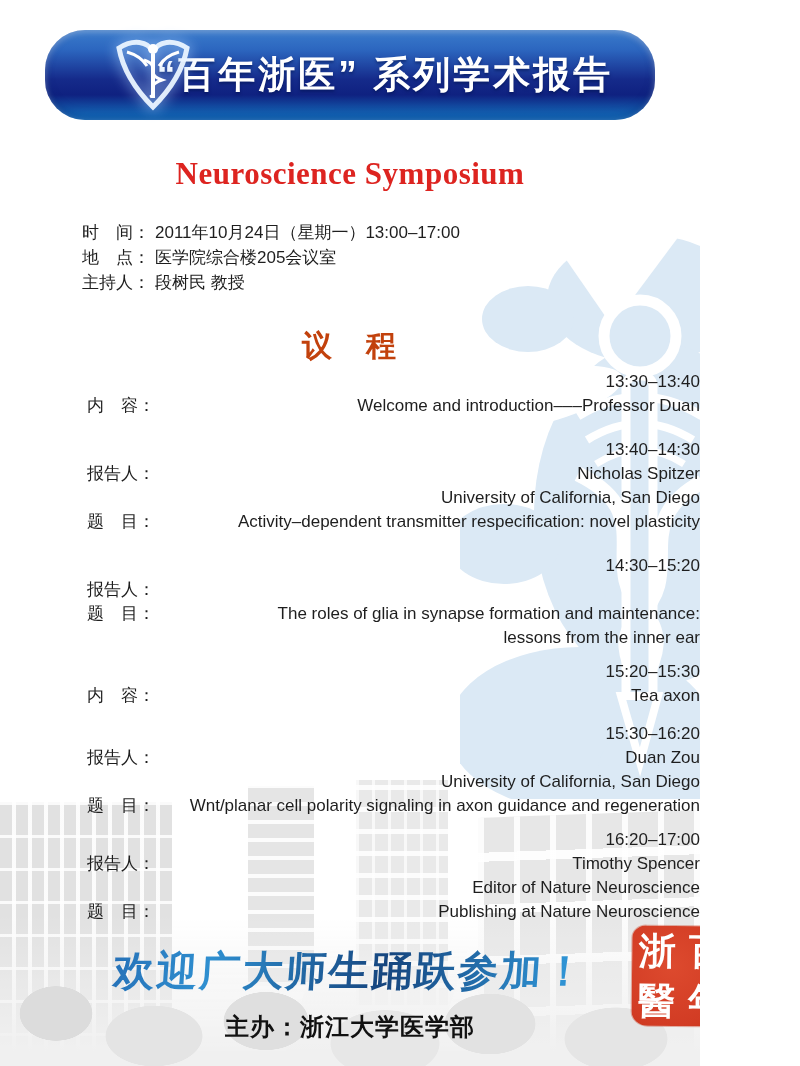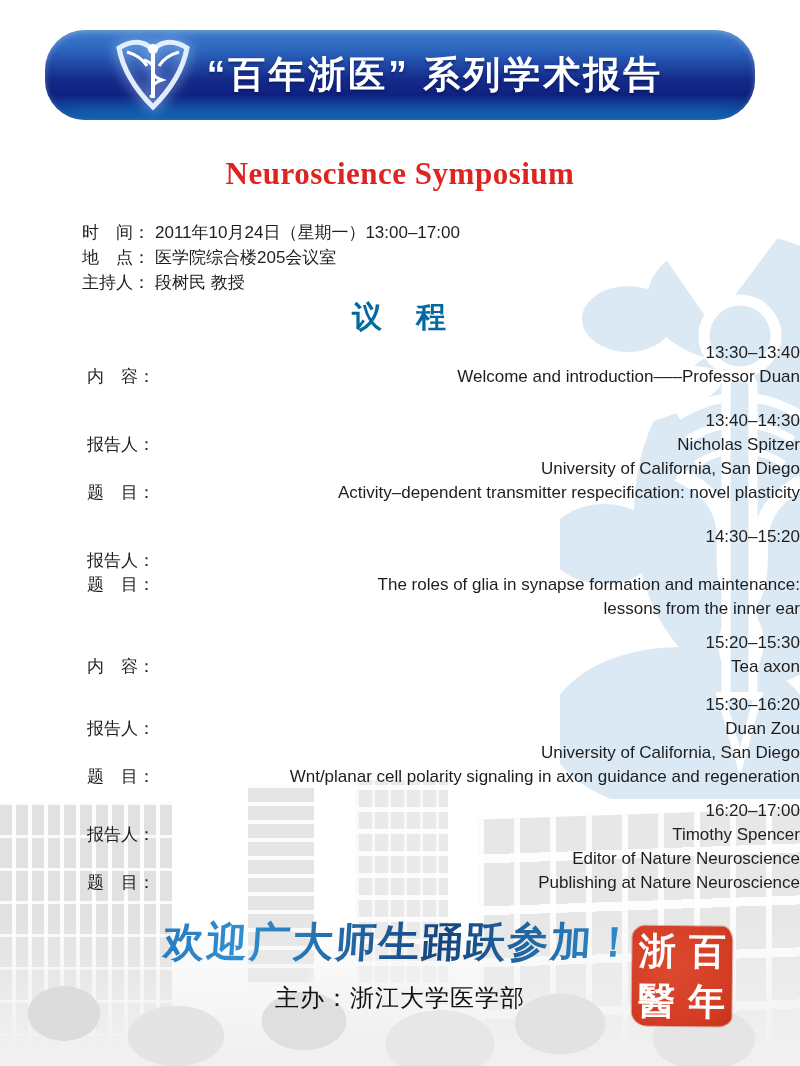--- a/index.html
+++ b/index.html
@@ -1,18 +1,18 @@
 <!DOCTYPE html>
 <html><head>
 <meta charset="utf-8">
 <style>
   html,body{margin:0;padding:0;}
   .page{
     position:relative;
-    width:800px;height:1066px;
+    width:700px;height:1066px;
     background:#ffffff;
     overflow:hidden;
     font-family:"Liberation Sans", sans-serif;
     color:#1e1e1e;
   }
 
   
   .photo{position:absolute;left:0;right:0;top:780px;height:286px;overflow:hidden;opacity:.52;z-index:0;}
   .bldg{position:absolute;}
   .bldg-left{
@@ -83,22 +83,22 @@
     margin-top:36px;text-align:center;
     font-family:"Liberation Serif", serif;
     font-size:31px;font-weight:bold;color:#dd2420;letter-spacing:.5px;
   }
 
   .info{margin:28px 0 0 82px;font-size:17px;line-height:25px;}
   .info .row{display:flex;}
   .lbl{width:73px;flex:none;white-space:pre;}
 
   .agenda-heading{
-    margin-top:2px;text-align:center;
-    font-size:30px;font-weight:bold;color:#0369a1;letter-spacing:2px;
+    margin-top:31px;text-align:center;
+    font-size:30px;font-weight:bold;color:#c2410c;letter-spacing:2px;
   }
 
   .sessions{margin:3px 0 0 82px;font-size:17px;line-height:24px;}
   .session{margin-bottom:20px;text-align:right;}
   .session:nth-child(3){margin-bottom:10px;}
   .session:nth-child(4){margin-bottom:14px;}
   .session:nth-child(5){margin-bottom:10px;}
   .session .row{display:flex;gap:32px;}
   .row-content{flex:1;}
 
@@ -110,21 +110,21 @@
   }
   @supports (-webkit-background-clip: text) {
     .welcome{
       background:linear-gradient(100deg,#1b4f9c 0%,#2f8fd0 30%,#16457e 55%,#2f93d4 80%,#1b5aa6 100%);
       -webkit-background-clip:text;background-clip:text;color:transparent;
     }
   }
   .organizer{
     margin-top:12px;text-align:center;
     font-family:"Liberation Serif", serif;
-    font-size:24px;font-weight:normal;color:#111;letter-spacing:1px;
+    font-size:24px;font-weight:bold;color:#111;letter-spacing:1px;
   }
 
   
   .seal{
     position:absolute;left:632px;top:926px;width:100px;height:100px;z-index:3;
     background:radial-gradient(circle at 40% 40%, #dd4a2e 0%, #d23c24 70%, #c53318 100%);
     border-radius:14% 10% 13% 16% / 12% 15% 10% 14%;
     transform:rotate(.6deg);
     display:grid;
     grid-template-columns:1fr 1fr;grid-template-rows:1fr 1fr;

